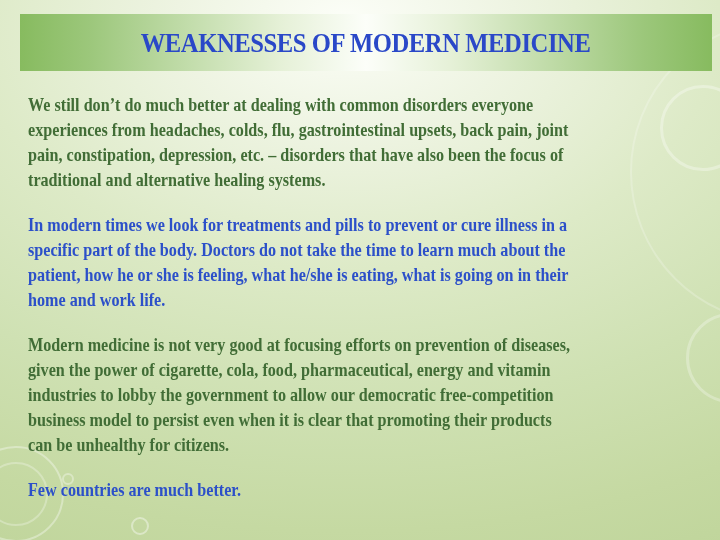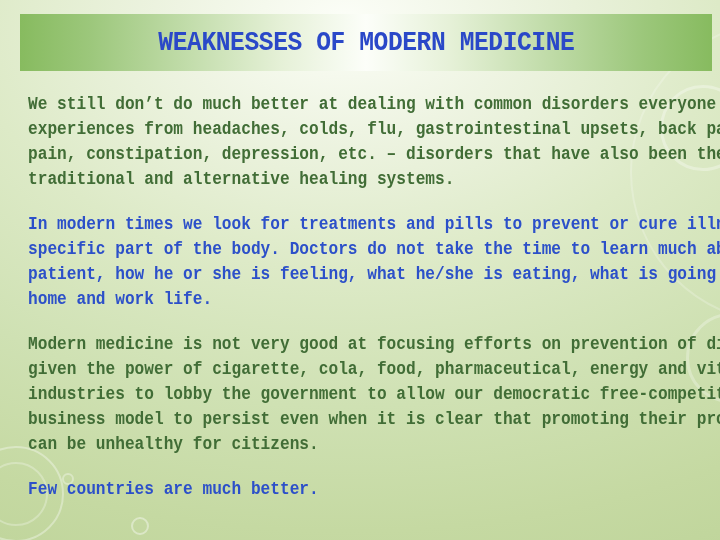--- a/index.html
+++ b/index.html
@@ -1,20 +1,20 @@
 <!DOCTYPE html>
 <html><head>
 <meta charset="utf-8">
 <style>
   html,body{margin:0;padding:0;background:#888;}
   .slide{
     position:relative;
     width:720px;height:540px;
     overflow:hidden;
-    font-family:Liberation Mono, monospace;
+    font-family:Liberation Serif, serif;
     background:radial-gradient(ellipse 130% 115% at 48% 4%,
       #fcfef8 0%, #eef4e2 18%, #ddeac7 40%, #cfe1b3 62%, #c5d9a2 82%, #bdd398 100%);
   }
   
   .ring{position:absolute;border-radius:50%;pointer-events:none;}
   .ring-tr-small {left:660px;top:85px;width:80px;height:80px;border:3px solid rgba(255,255,255,0.32);}
   .ring-tr-large {left:630px;top:20px;width:300px;height:300px;border:2px solid rgba(255,255,255,0.22);}
   .ring-r-mid    {left:686px;top:313px;width:84px;height:84px;border:3px solid rgba(255,255,255,0.28);}
   .ring-bl-outer {left:-32px;top:446px;width:92px;height:92px;border:2px solid rgba(255,255,255,0.35);}
   .ring-bl-inner {left:-16px;top:462px;width:60px;height:60px;border:2px solid rgba(255,255,255,0.28);}

